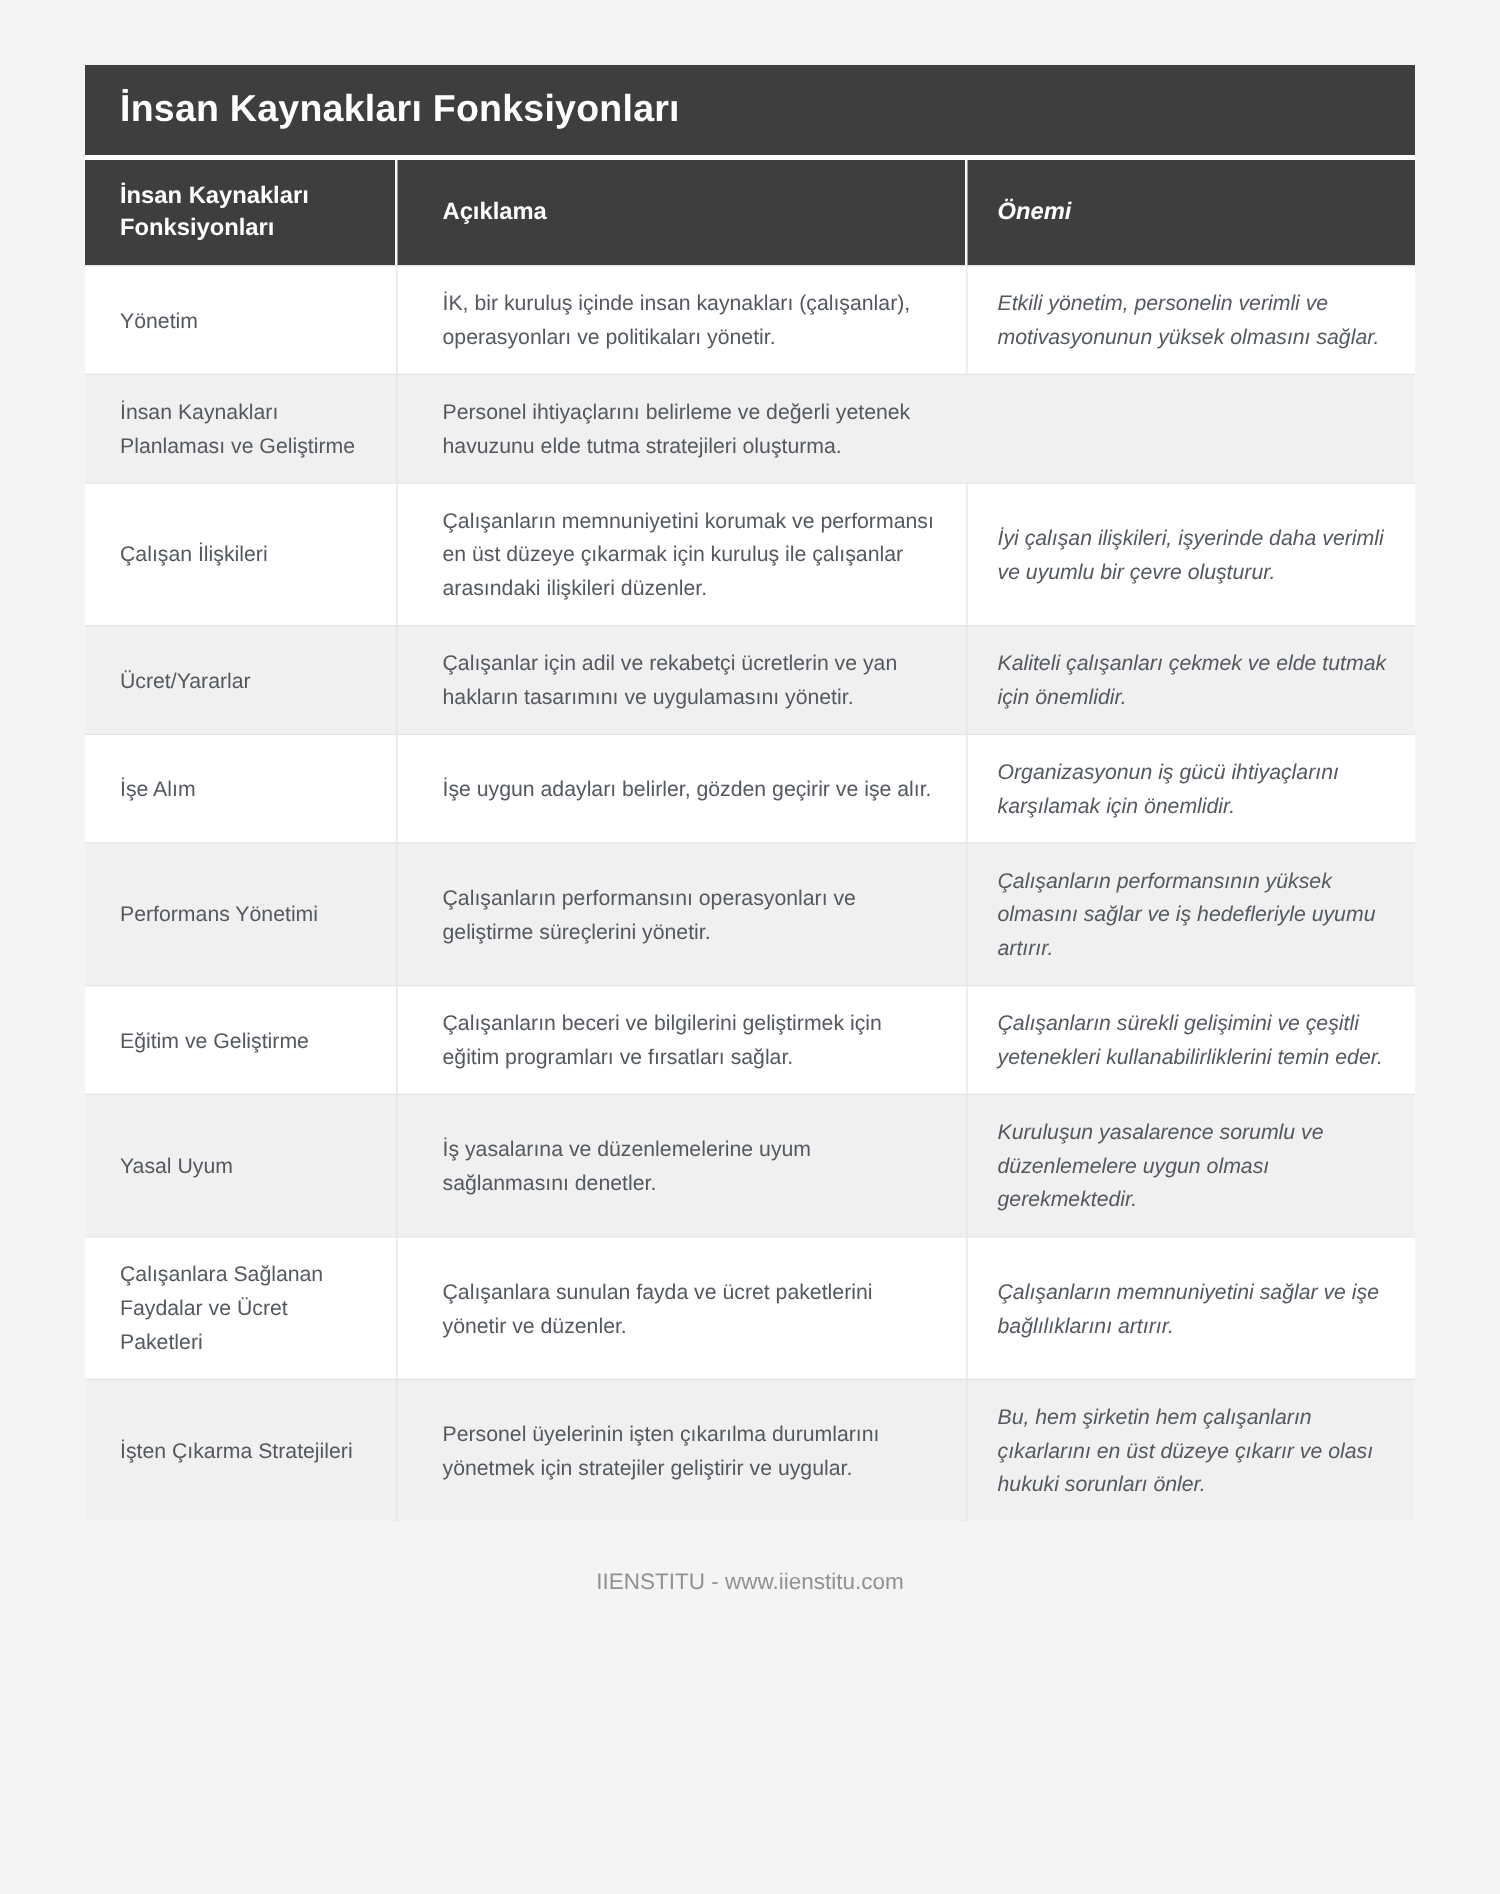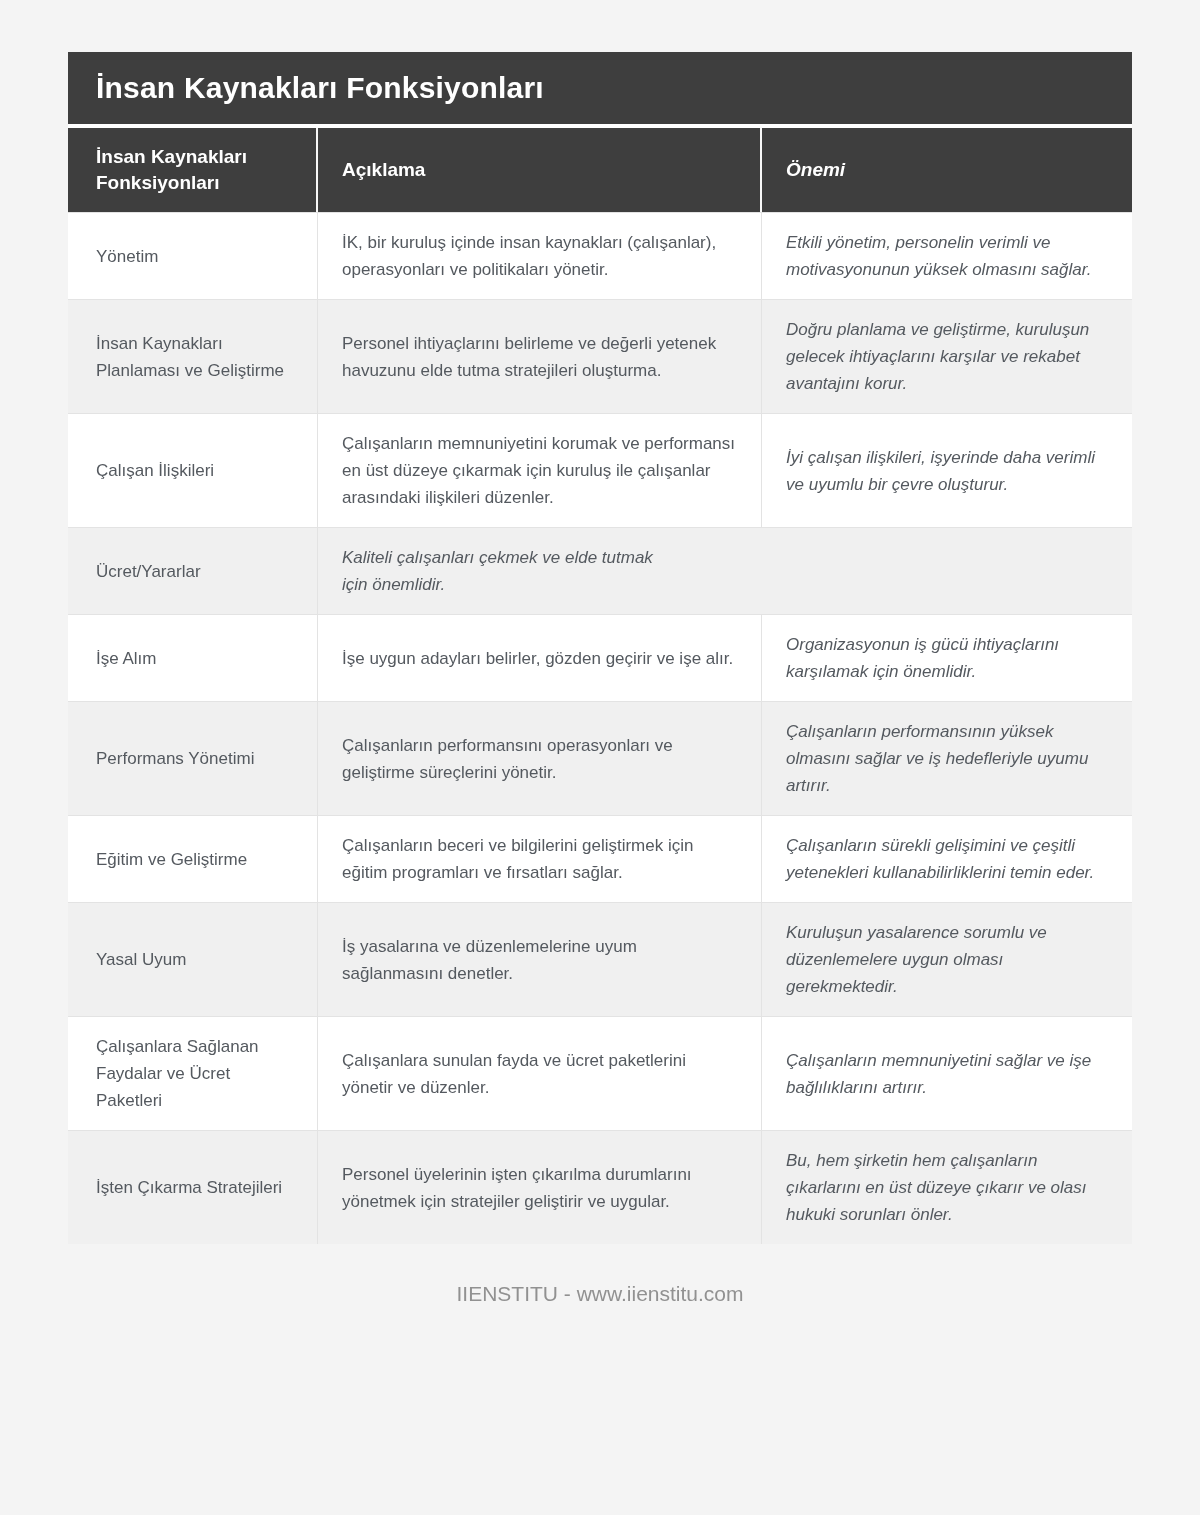--- a/index.html
+++ b/index.html
@@ -54,26 +54,26 @@
     line-height: 27px;
     color: #54595f;
     padding: 16px 24px;
     display: flex;
     align-items: center;
     border-right: 1px solid #e3e3e3;
   }
   .cell:last-child { border-right: none; }
   .cell.col-f { padding-left: 28px; }
   .col-f { width: 250px; flex: 0 0 250px; }
-  .col-d { width: 444px; flex: 0 0 444px; }
+  .col-d { width: 444px; flex: 0 0 444px; margin-left: 12px; }
   .col-i { width: 370px; flex: 0 0 370px; font-style: italic; }
   .footer {
     text-align: center;
     margin-top: 38px;
-    font-size: 21px;
+    font-size: 18px;
     color: #919191;
   }
 </style>
 </head>
 <body>
 
 <div class="table-wrap">
   <div class="table-inner">
 
     <div class="title-bar">İnsan Kaynakları Fonksiyonları</div>
@@ -86,31 +86,31 @@
 
     <div class="row">
       <div class="cell col-f">Yönetim</div>
       <div class="cell col-d">İK, bir kuruluş içinde insan kaynakları (çalışanlar), operasyonları ve politikaları yönetir.</div>
       <div class="cell col-i">Etkili yönetim, personelin verimli ve motivasyonunun yüksek olmasını sağlar.</div>
     </div>
 
     <div class="row alt">
       <div class="cell col-f">İnsan Kaynakları Planlaması ve Geliştirme</div>
       <div class="cell col-d">Personel ihtiyaçlarını belirleme ve değerli yetenek havuzunu elde tutma stratejileri oluşturma.</div>
-      <div class="cell col-i">Doğru planlama ve geliştirme, kuruluşun gelecek ihtiyaçlarını karşılar ve rekabet avantajını korur.</div>
     </div>
 
     <div class="row">
       <div class="cell col-f">Çalışan İlişkileri</div>
       <div class="cell col-d">Çalışanların memnuniyetini korumak ve performansı en üst düzeye çıkarmak için kuruluş ile çalışanlar arasındaki ilişkileri düzenler.</div>
       <div class="cell col-i">İyi çalışan ilişkileri, işyerinde daha verimli ve uyumlu bir çevre oluşturur.</div>
     </div>
 
     <div class="row alt">
       <div class="cell col-f">Ücret/Yararlar</div>
+      <div class="cell col-d">Çalışanlar için adil ve rekabetçi ücretlerin ve yan hakların tasarımını ve uygulamasını yönetir.</div>
       <div class="cell col-i">Kaliteli çalışanları çekmek ve elde tutmak için önemlidir.</div>
     </div>
 
     <div class="row">
       <div class="cell col-f">İşe Alım</div>
       <div class="cell col-d">İşe uygun adayları belirler, gözden geçirir ve işe alır.</div>
       <div class="cell col-i">Organizasyonun iş gücü ihtiyaçlarını karşılamak için önemlidir.</div>
     </div>
 
     <div class="row alt">

